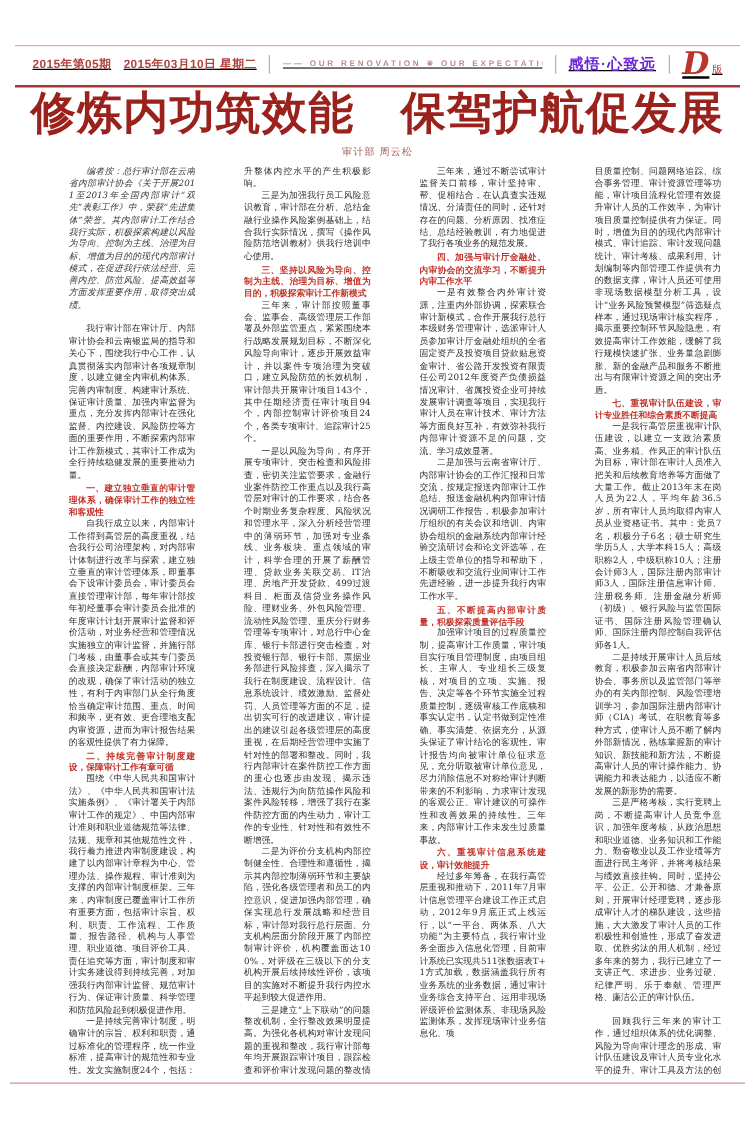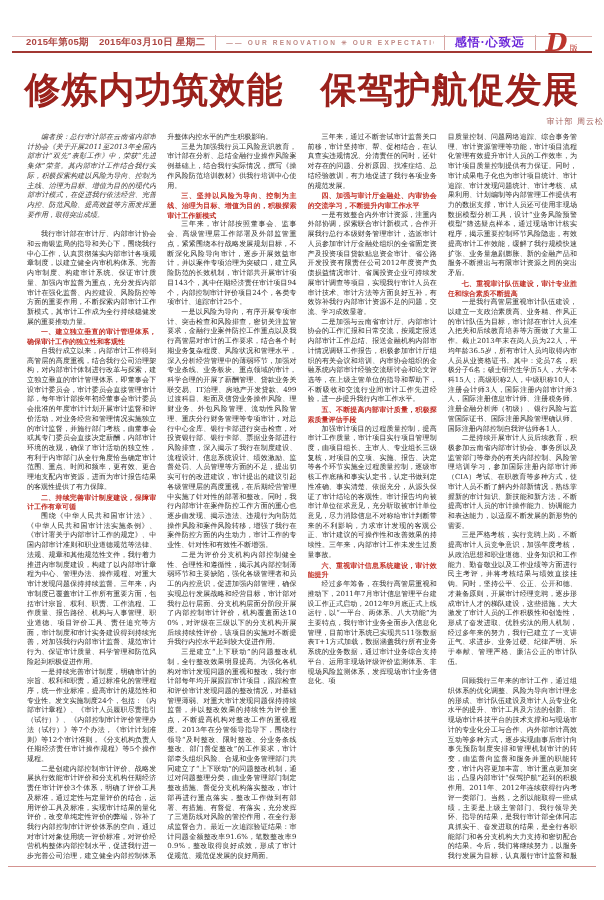--- a/index.html
+++ b/index.html
@@ -3,23 +3,23 @@
 <meta charset="utf-8">
 <style>
   html,body{margin:0;padding:0;}
   body{
     width:604px;height:900px;position:relative;background:#ffffff;
     font-family:"DejaVu Serif","Liberation Serif",serif;
     overflow:hidden;
   }
   
   .masthead{
-    position:absolute;top:36px;left:12px;right:12px;height:17px;
+    position:absolute;top:36px;left:12px;right:12px;height:34px;
     border-top:1px solid #dcaeab;border-bottom:2px solid #a23833;
-    display:flex;align-items:center;padding:0 14px 3px 14px;box-sizing:border-box;
+    display:flex;align-items:center;padding:0 14px 3px 14px;box-sizing:border-box;text-decoration:underline;
   }
   .mh-date{
     font-family:"Liberation Sans",sans-serif;font-weight:bold;
     font-size:9.5px;color:#ae4440;white-space:nowrap;letter-spacing:.3px;
   }
   .mh-sep{width:1px;height:15px;background:#d8a5a2;margin:0 10px;flex:none;}
   .mh-slogan{
     flex:1;text-align:center;font-family:"Liberation Sans",sans-serif;
     font-size:6.5px;color:#c08a86;letter-spacing:2.2px;white-space:nowrap;
     overflow:hidden;font-weight:bold;
@@ -34,29 +34,29 @@
     font-size:25px;line-height:20px;color:#bc352d;
   }
   .mh-ed-label{font-size:8.5px;color:#bc352d;margin-left:2px;line-height:10px;}
   
   .title{
     position:absolute;top:66px;left:0;right:0;text-align:center;
     font-size:36px;font-weight:900;color:#9a211c;letter-spacing:1px;
     font-family:"DejaVu Serif","Liberation Serif",serif;
   }
   .byline{
-    position:absolute;top:116px;left:0;right:0;text-align:right;
-    font-size:8px;color:#a2615c;letter-spacing:1px;
+    position:absolute;top:116px;left:0;right:0;text-align:center;
+    font-size:8px;color:#a2615c;letter-spacing:1px;font-family:Liberation Serif, serif;
   }
   
   .columns{
     position:absolute;top:133px;left:27px;right:27px;height:729px;
     display:flex;gap:11px;overflow:hidden;
   }
-  .col{flex:1 1 0;overflow:hidden;}
+  .col{flex:1 1 0;overflow:hidden;margin-left:28px;}
   .col p{
     margin:0;font-size:7px;line-height:9.72px;color:#2e2d2b;
     text-align:justify;text-indent:2em;word-break:break-all;
   }
   .col p.intro{font-style:italic;color:#3a3533;}
   .col p.cont{text-indent:0;}
   .col p.heading{color:#c2342b;font-weight:bold;}
   .col p.gap{height:9.72px;text-indent:0;}
   .footer-rule{
     position:absolute;top:866px;left:8px;right:8px;height:0;
@@ -84,21 +84,21 @@
 <div class="byline">审计部 周云松</div>
 
 <div class="columns">
   <div class="col">
       <p class="intro">编者按：总行审计部在云南省内部审计协会《关于开展2011至2013年全国内部审计“双先”表彰工作》中，荣获“先进集体”荣誉。其内部审计工作结合我行实际，积极探索构建以风险为导向、控制为主线、治理为目标、增值为目的的现代内部审计模式，在促进我行依法经营、完善内控、防范风险、提高效益等方面发挥重要作用，取得突出成绩。</p>
       <p class="gap"></p>
       <p class="para">我行审计部在审计厅、内部审计协会和云南银监局的指导和关心下，围绕我行中心工作，认真贯彻落实内部审计各项规章制度，以建立健全内审机构体系、完善内审制度、构建审计系统、保证审计质量、加强内审监督为重点，充分发挥内部审计在强化监督、内控建设、风险防控等方面的重要作用，不断探索内部审计工作新模式，其审计工作成为全行持续稳健发展的重要推动力量。</p>
       <p class="heading">一、建立独立垂直的审计管理体系，确保审计工作的独立性和客观性</p>
       <p class="para">自我行成立以来，内部审计工作得到高管层的高度重视，结合我行公司治理架构，对内部审计体制进行改革与探索，建立独立垂直的审计管理体系，即董事会下设审计委员会，审计委员会直接管理审计部，每年审计部按年初经董事会审计委员会批准的年度审计计划开展审计监督和评价活动，对业务经营和管理情况实施独立的审计监督，并施行部门考核，由董事会或其专门委员会直接决定薪酬，内部审计环境的改观，确保了审计活动的独立性，有利于内审部门从全行角度恰当确定审计范围、重点、时间和频率，更有效、更合理地支配内审资源，进而为审计报告结果的客观性提供了有力保障。</p>
       <p class="heading">二、持续完善审计制度建设，保障审计工作有章可循</p>
-      <p class="para">围绕《中华人民共和国审计法》、《中华人民共和国审计法实施条例》、《审计署关于内部审计工作的规定》、中国内部审计准则和职业道德规范等法律、法规、规章和其他规范性文件，我行着力推进内审制度建设，构建了以内部审计章程为中心、管理办法、操作规程、对重大审计发现问题保持持续监督。三年来，内审制度已覆盖审计工作所有重要方面，包括审计宗旨、权利、职责、工作流程、工作质量、报告路径、机构与人事管理、职业道德、项目评价工具、责任追究等方面，审计制度和审计实务建设得到持续完善，对加强我行内部审计监督、规范审计行为、保证审计质量、科学管理和防范风险起到积极促进作用。</p>
+      <p class="para">围绕《中华人民共和国审计法》、《中华人民共和国审计法实施条例》、《审计署关于内部审计工作的规定》、中国内部审计准则和职业道德规范等法律、法规、规章和其他规范性文件，我行着力推进内审制度建设，构建了以内部审计章程为中心、管理办法、操作规程、审计准则为支撑的内部审计制度框架。三年来，内审制度已覆盖审计工作所有重要方面，包括审计宗旨、权利、职责、工作流程、工作质量、报告路径、机构与人事管理、职业道德、项目评价工具、责任追究等方面，审计制度和审计实务建设得到持续完善，对加强我行内部审计监督、规范审计行为、保证审计质量、科学管理和防范风险起到积极促进作用。</p>
       <p class="para">一是持续完善审计制度，明确审计的宗旨、权利和职责，通过标准化的管理程序，统一作业标准，提高审计的规范性和专业性。发文实施制度24个，包括：《内部审计章程》、《审计人员履职尽责指引（试行）》、《内部控制审计评价管理办法（试行）》等7个办法，《审计计划准则》等12个审计准则，《分支机构负责人任期经济责任审计操作规程》等5个操作规程。</p>
       <p class="para">二是创建内部控制审计评价、战略发展执行效能审计评价和分支机构任期经济责任审计评价3个体系，明确了评价工具及标准，通过定性与定量评价的结合，运用评价工具及标准，实现审计结果的量化评价，改变单纯定性评价的弊端，弥补了我行内部控制审计评价体系的空白，通过对审计对象使用统一评价标准，对评价经营机构整体内部控制水平，促进我行进一步完善公司治理，建立健全内部控制体系以及提</p>
     </div>
   <div class="col">
       <p class="cont">升整体内控水平的产生积极影响。</p>
       <p class="para">三是为加强我行员工风险意识教育，审计部在分析、总结金融行业操作风险案例基础上，结合我行实际情况，撰写《操作风险防范培训教材》供我行培训中心使用。</p>
       <p class="heading">三、坚持以风险为导向、控制为主线、治理为目标、增值为目的，积极探索审计工作新模式</p>
       <p class="para">三年来，审计部按照董事会、监事会、高级管理层工作部署及外部监管重点，紧紧围绕本行战略发展规划目标，不断深化风险导向审计，逐步开展效益审计，并以案件专项治理为突破口，建立风险防范的长效机制，审计部共开展审计项目143个，其中任期经济责任审计项目94个，内部控制审计评价项目24个，各类专项审计、追踪审计25个。</p>
       <p class="para">一是以风险为导向，有序开展专项审计、突击检查和风险排查，密切关注监管要求，金融行业案件防控工作重点以及我行高管层对审计的工作要求，结合各个时期业务复杂程度、风险状况和管理水平，深入分析经营管理中的薄弱环节，加强对专业条线、业务板块、重点领域的审计，科学合理的开展了薪酬管理、贷款业务关联交易、IT治理、房地产开发贷款、499过渡科目、柜面及信贷业务操作风险、理财业务、外包风险管理、流动性风险管理、重庆分行财务管理等专项审计，对总行中心金库、银行卡部进行突击检查，对投资银行部、银行卡部、票据业务部进行风险排查，深入揭示了我行在制度建设、流程设计、信息系统设计、绩效激励、监督处罚、人员管理等方面的不足，提出切实可行的改进建议，审计提出的建议引起各级管理层的高度重视，在后期经营管理中实施了针对性的部署和整改。同时，我行内部审计在案件防控工作方面的重心也逐步由发现、揭示违法、违规行为向防范操作风险和案件风险转移，增强了我行在案件防控方面的内生动力，审计工作的专业性、针对性和有效性不断增强。</p>
       <p class="para">二是为评价分支机构内部控制健全性、合理性和遵循性，揭示其内部控制薄弱环节和主要缺陷，强化各级管理者和员工的内控意识，促进加强内部管理，确保实现总行发展战略和经营目标，审计部对我行总行层面、分支机构层面分阶段开展了内部控制审计评价，机构覆盖面达100%，对评级在三级以下的分支机构开展后续持续性评价，该项目的实施对不断提升我行内控水平起到较大促进作用。</p>
@@ -109,21 +109,21 @@
       <p class="para">三年来，通过不断尝试审计监督关口前移，审计坚持审、帮、促相结合，在认真查实违规情况、分清责任的同时，还针对存在的问题、分析原因、找准症结、总结经验教训，有力地促进了我行各项业务的规范发展。</p>
       <p class="heading">四、加强与审计厅金融处、内审协会的交流学习，不断提升内审工作水平</p>
       <p class="para">一是有效整合内外审计资源，注重内外部协调，探索联合审计新模式，合作开展我行总行本级财务管理审计，选派审计人员参加审计厅金融处组织的全省固定资产及投资项目贷款贴息资金审计、省公路开发投资有限责任公司2012年度资产负债损益情况审计、省属投资企业可持续发展审计调查等项目，实现我行审计人员在审计技术、审计方法等方面良好互补，有效弥补我行内部审计资源不足的问题，交流、学习成效显著。</p>
       <p class="para">二是加强与云南省审计厅、内部审计协会的工作汇报和日常交流，按规定报送内部审计工作总结、报送金融机构内部审计情况调研工作报告，积极参加审计厅组织的有关会议和培训、内审协会组织的金融系统内部审计经验交流研讨会和论文评选等，在上级主管单位的指导和帮助下，不断吸收和交流行业间审计工作先进经验，进一步提升我行内审工作水平。</p>
       <p class="heading">五、不断提高内部审计质量，积极探索质量评估手段</p>
       <p class="para">加强审计项目的过程质量控制，提高审计工作质量，审计项目实行项目管理制度，由项目组长、主审人、专业组长三级复核，对项目的立项、实施、报告、决定等各个环节实施全过程质量控制，逐级审核工作底稿和事实认定书，认定书做到定性准确、事实清楚、依据充分，从源头保证了审计结论的客观性。审计报告均向被审计单位征求意见，充分听取被审计单位意见，尽力消除信息不对称给审计判断带来的不利影响，力求审计发现的客观公正、审计建议的可操作性和改善效果的持续性。三年来，内部审计工作未发生过质量事故。</p>
       <p class="heading">六、重视审计信息系统建设，审计效能提升</p>
       <p class="para">经过多年筹备，在我行高管层重视和推动下，2011年7月审计信息管理平台建设工作正式启动，2012年9月底正式上线运行，以“一平台、两体系、八大功能”为主要特点，我行审计业务全面步入信息化管理，目前审计系统已实现共511张数据表T+1方式加载，数据涵盖我行所有业务系统的业务数据，通过审计业务综合支持平台、运用非现场评级评价监测体系、非现场风险监测体系，发挥现场审计业务信息化、项</p>
     </div>
   <div class="col">
-      <p class="cont">目质量控制、问题网络追踪、综合事务管理、审计资源管理等功能，审计项目流程化管理有效提升审计人员的工作效率，为审计项目质量控制提供有力保证。同时，审计成果电子化也为审计项目统计、审计追踪、审计发现问题统计、审计考核、成果利用、计划编制等内部管理工作提供有力的数据支撑，审计人员还可使用非现场数据模型分析工具，设计“业务风险预警模型”筛选疑点样本，通过现场审计核实程序，揭示重要控制环节风险隐患，有效提高审计工作效能，缓解了我行规模快速扩张、业务量急剧膨胀、新的金融产品和服务不断推出与有限审计资源之间的突出矛盾。</p>
+      <p class="cont">目质量控制、问题网络追踪、综合事务管理、审计资源管理等功能，审计项目流程化管理有效提升审计人员的工作效率，为审计项目质量控制提供有力保证。同时，增值为目的的现代内部审计模式、审计追踪、审计发现问题统计、审计考核、成果利用、计划编制等内部管理工作提供有力的数据支撑，审计人员还可使用非现场数据模型分析工具，设计“业务风险预警模型”筛选疑点样本，通过现场审计核实程序，揭示重要控制环节风险隐患，有效提高审计工作效能，缓解了我行规模快速扩张、业务量急剧膨胀、新的金融产品和服务不断推出与有限审计资源之间的突出矛盾。</p>
       <p class="heading">七、重视审计队伍建设，审计专业胜任和综合素质不断提高</p>
       <p class="para">一是我行高管层重视审计队伍建设，以建立一支政治素质高、业务精、作风正的审计队伍为目标，审计部在审计人员准入把关和后续教育培养等方面做了大量工作。截止2013年末在岗人员为22人，平均年龄36.5岁，所有审计人员均取得内审人员从业资格证书。其中：党员7名，积极分子6名；硕士研究生学历5人，大学本科15人；高级职称2人，中级职称10人；注册会计师3人，国际注册内部审计师3人，国际注册信息审计师、注册税务师、注册金融分析师（初级）、银行风险与监管国际证书、国际注册风险管理确认师、国际注册内部控制自我评估师各1人。</p>
       <p class="para">二是持续开展审计人员后续教育，积极参加云南省内部审计协会、事务所以及监管部门等举办的有关内部控制、风险管理培训学习，参加国际注册内部审计师（CIA）考试、在职教育等多种方式，使审计人员不断了解内外部新情况，熟练掌握新的审计知识、新技能和新方法，不断提高审计人员的审计操作能力、协调能力和表达能力，以适应不断发展的新形势的需要。</p>
       <p class="para">三是严格考核，实行竞聘上岗，不断提高审计人员竞争意识，加强年度考核，从政治思想和职业道德、业务知识和工作能力、勤奋敬业以及工作业绩等方面进行民主考评，并将考核结果与绩效直接挂钩。同时，坚持公平、公正、公开和德、才兼备原则，开展审计经理竞聘，逐步形成审计人才的梯队建设，这些措施，大大激发了审计人员的工作积极性和创造性，形成了奋发进取、优胜劣汰的用人机制，经过多年来的努力，我行已建立了一支讲正气、求进步、业务过硬、纪律严明、乐于奉献、管理严格、廉洁公正的审计队伍。</p>
       <p class="gap"></p>
       <p class="para">回顾我行三年来的审计工作，通过组织体系的优化调整、风险为导向审计理念的形成、审计队伍建设及审计人员专业化水平的提升、审计工具及方法的创新、非现场审计科技平台的技术支撑和与现场审计的专业化分工与合作、内外部审计高效互动等多种方式，逐步实现由事后审计向事先预防制度安排和管理机制审计的转变，由监督向监督和服务并重的职能转变，审计内容更加丰富、审计重点更加突出，凸显内部审计“保驾护航”起到的积极作用。2011年、2012年连续获得行内考评一类部门。当然，之所以能取得一些成绩，主要是上级主管部门、我行领导关怀、指导的结果，是我行审计部全体同志真抓实干、奋发进取的结果，是全行各职能部门和各分支机构大力支持和密切配合的结果。今后，我们将继续努力，以服务我行发展为目标，认真履行审计监督和服务职能，促进我行业务经营持续、健康、快速发展。</p>
     </div>
 </div>
 
 <div class="footer-rule"></div>

